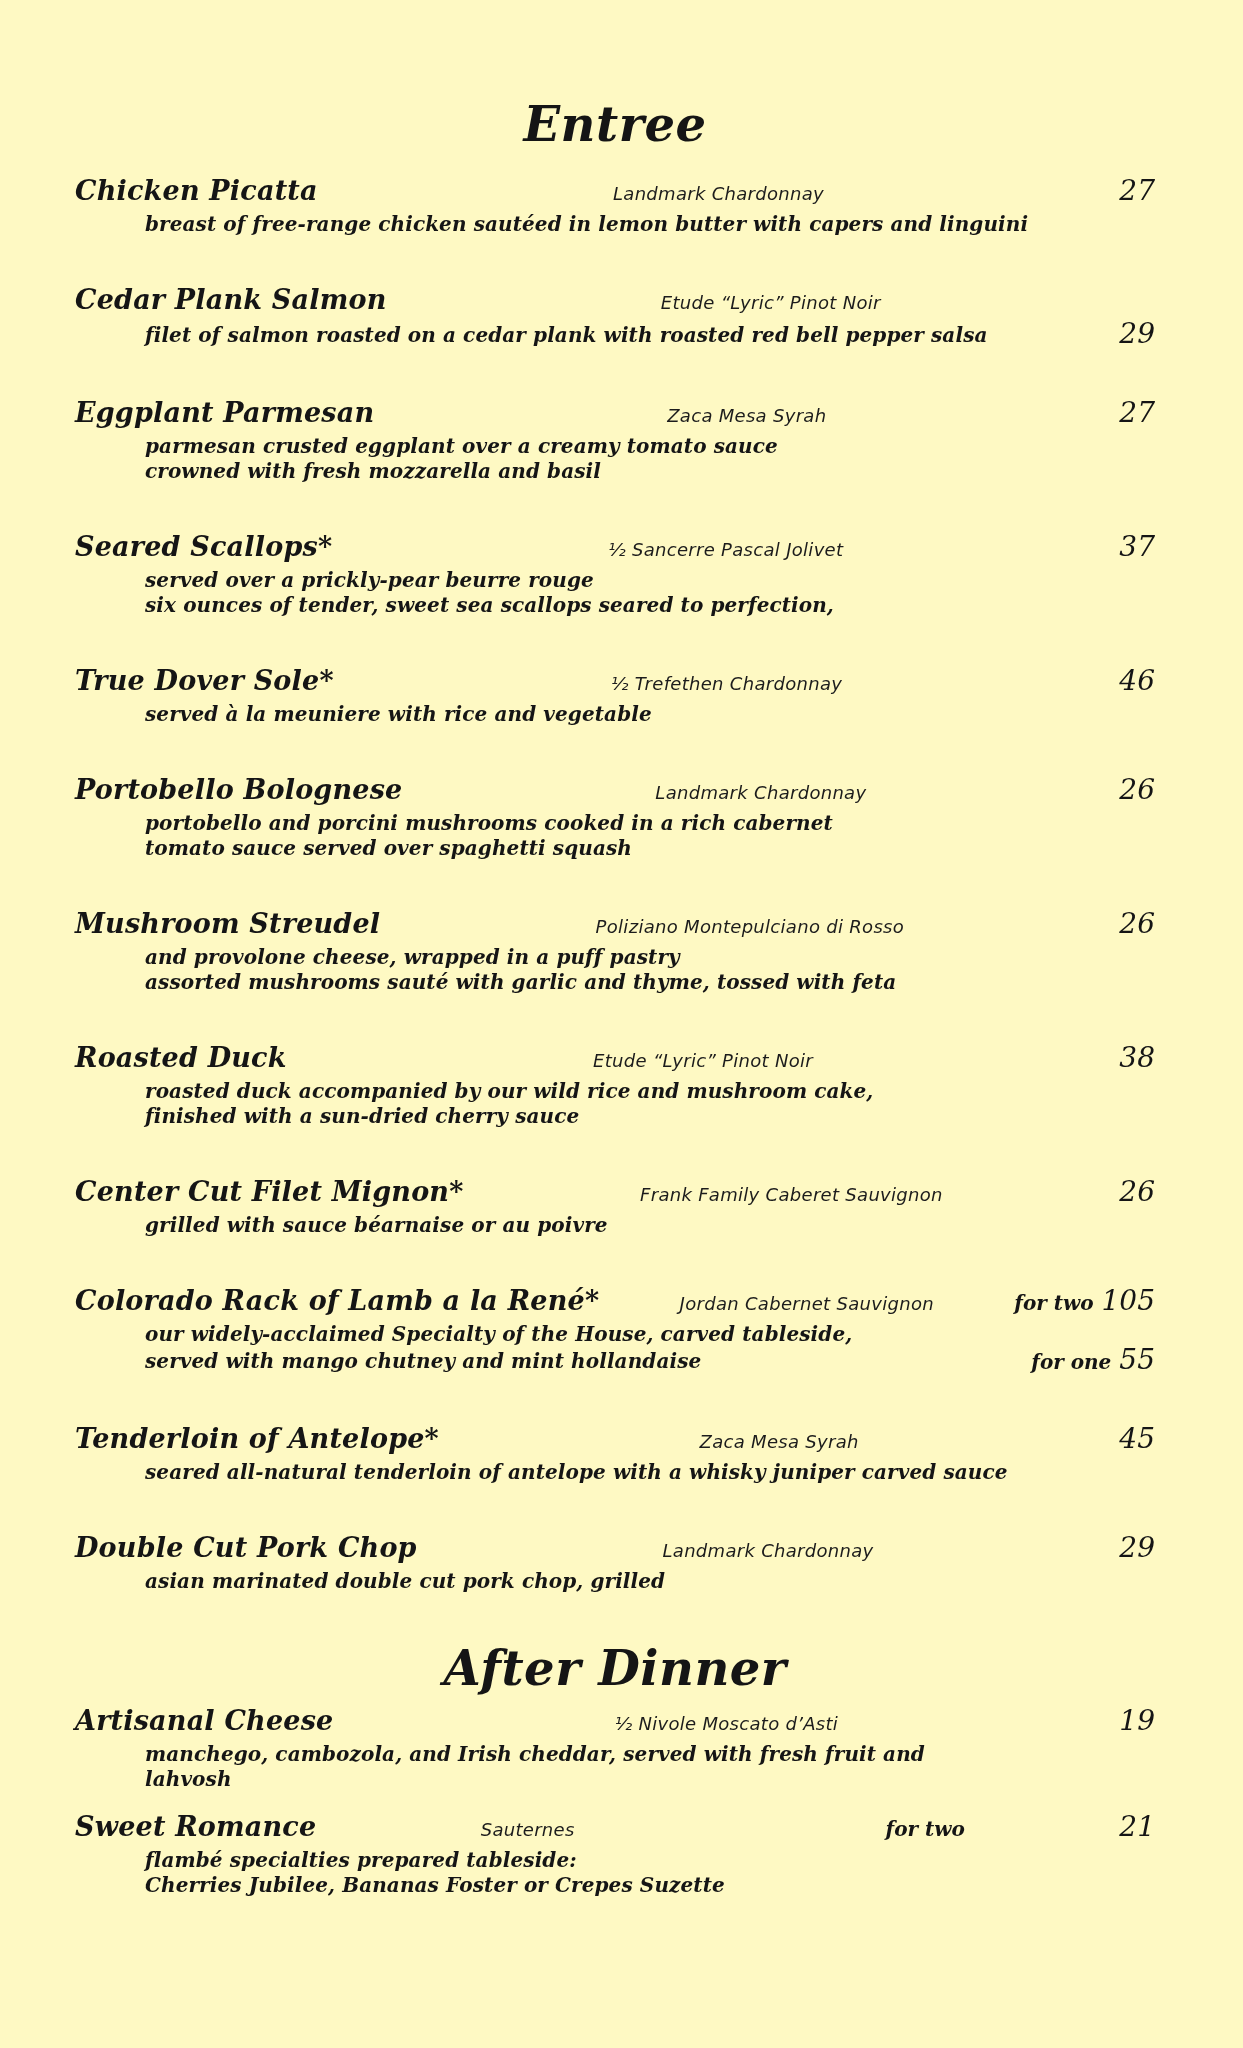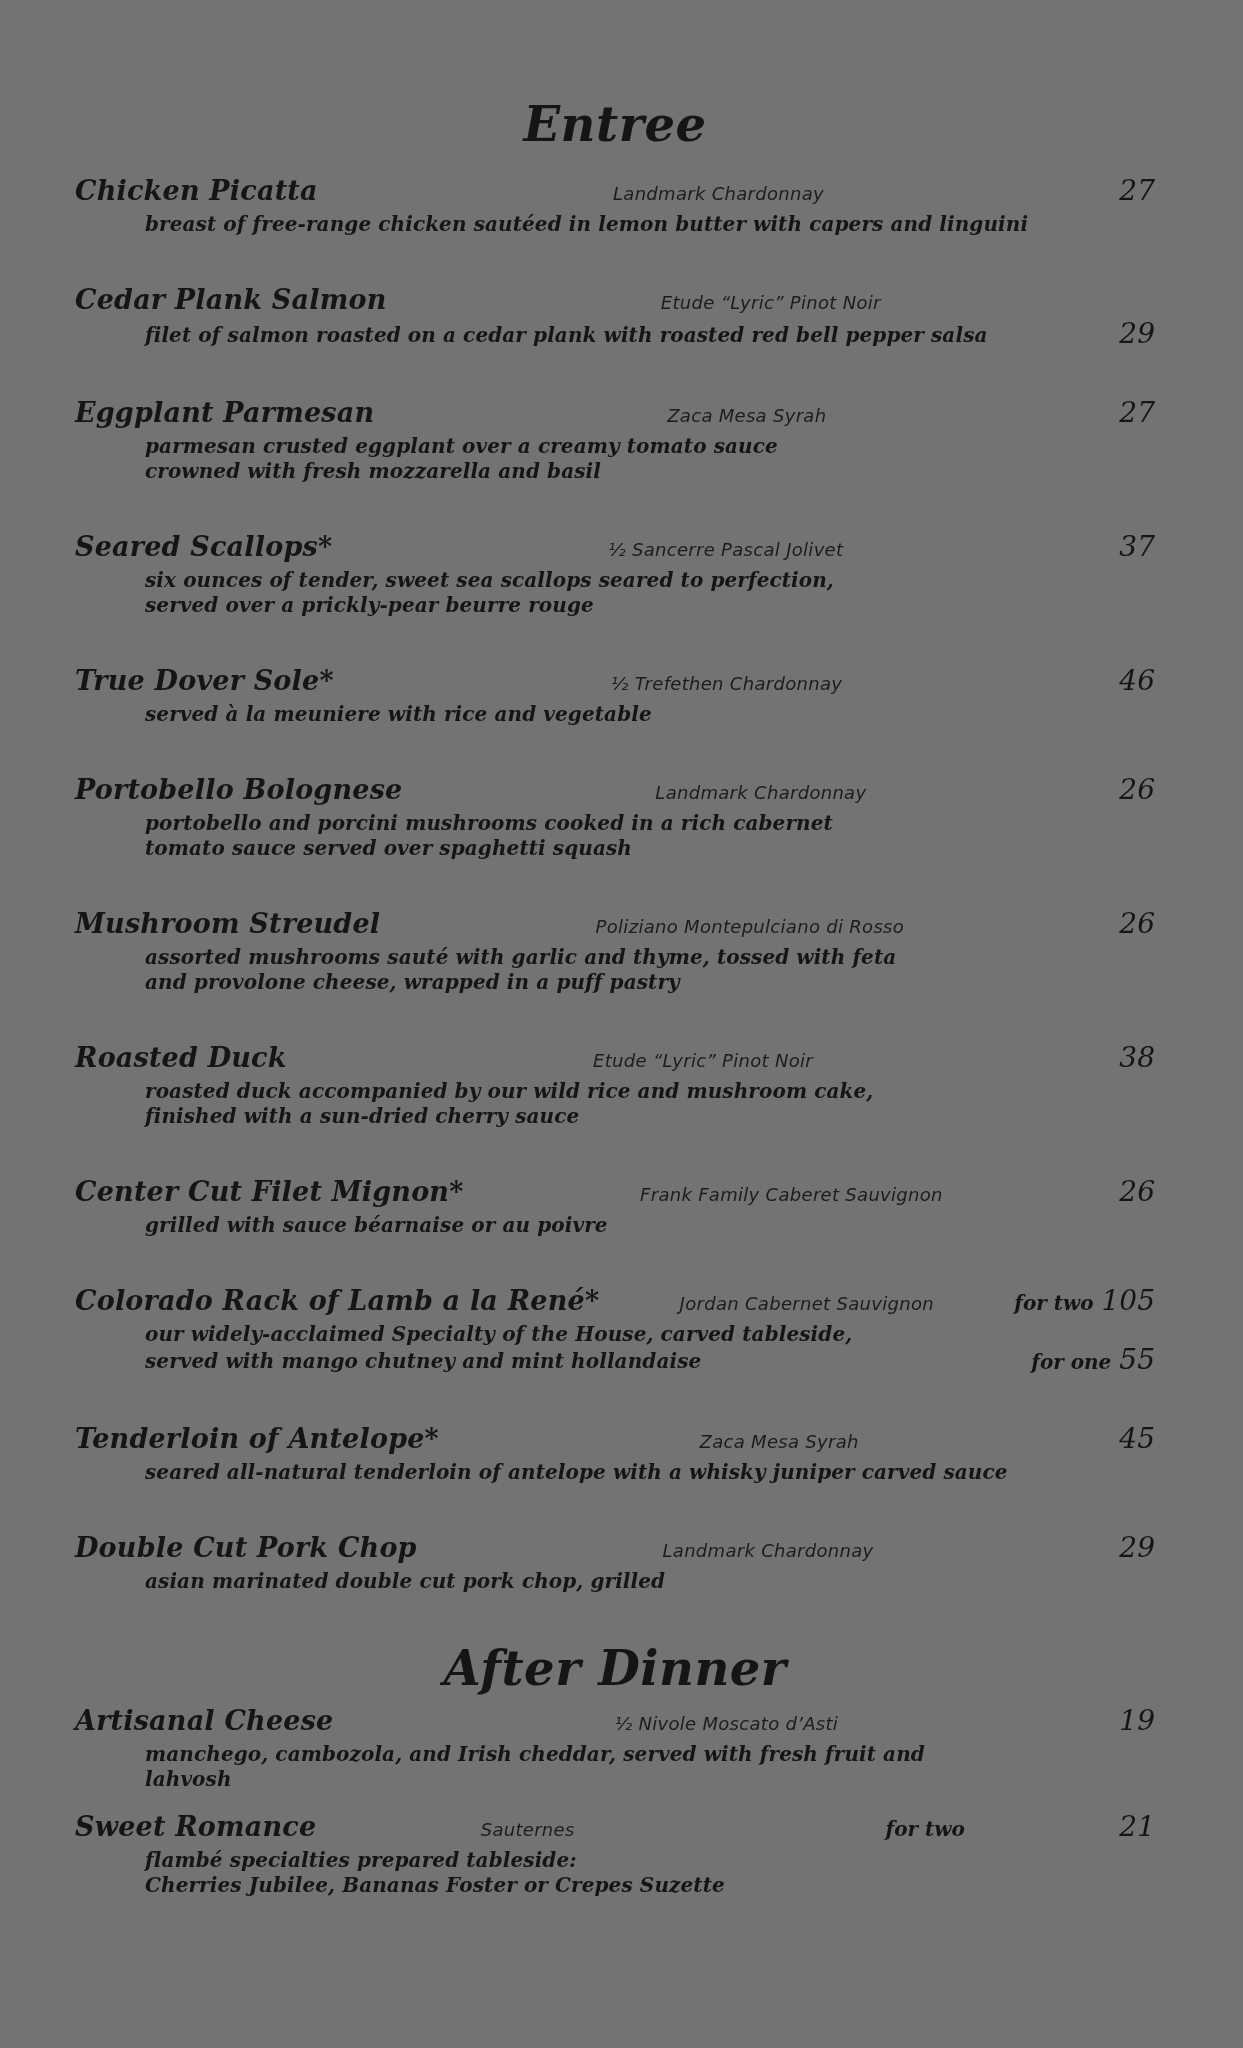--- a/index.html
+++ b/index.html
@@ -1,21 +1,21 @@
 <!DOCTYPE html>
 <html><head>
 <meta charset="utf-8">
 <style>
   html, body { margin: 0; padding: 0; background: #ffffff; }
   .page {
     position: relative;
     width: 1243px;
     height: 2048px;
     margin: 0 auto;
-    background: #737373;
+    background: #fef9c3;
     color: #151515;
     font-family: "DejaVu Serif", serif;
     box-sizing: border-box;
     padding: 0 88px 0 75px;
     overflow: hidden;
   }
   .section-title {
     font-size: 48px;
     font-weight: bold;
     font-style: italic;
@@ -119,24 +119,24 @@
           <span class="desc-text">crowned with fresh mozzarella and basil</span>
         </div>
       </div>
       <div class="menu-item">
         <div class="item-head">
           <span class="item-name">Seared Scallops*</span>
           <span class="wine-slot"><span class="wine-pairing">½ Sancerre Pascal Jolivet</span></span>
           <span class="price-cluster"><span class="item-price">37</span></span>
         </div>
         <div class="desc-row">
+          <span class="desc-text">served over a prickly-pear beurre rouge</span>
+        </div>
+        <div class="desc-row">
           <span class="desc-text">six ounces of tender, sweet sea scallops seared to perfection,</span>
-        </div>
-        <div class="desc-row">
-          <span class="desc-text">served over a prickly-pear beurre rouge</span>
         </div>
       </div>
       <div class="menu-item">
         <div class="item-head">
           <span class="item-name">True Dover Sole*</span>
           <span class="wine-slot"><span class="wine-pairing">½ Trefethen Chardonnay</span></span>
           <span class="price-cluster"><span class="item-price">46</span></span>
         </div>
         <div class="desc-row">
           <span class="desc-text">served à la meuniere with rice and vegetable</span>
@@ -155,24 +155,24 @@
           <span class="desc-text">tomato sauce served over spaghetti squash</span>
         </div>
       </div>
       <div class="menu-item">
         <div class="item-head">
           <span class="item-name">Mushroom Streudel</span>
           <span class="wine-slot"><span class="wine-pairing">Poliziano Montepulciano di Rosso</span></span>
           <span class="price-cluster"><span class="item-price">26</span></span>
         </div>
         <div class="desc-row">
+          <span class="desc-text">and provolone cheese, wrapped in a puff pastry</span>
+        </div>
+        <div class="desc-row">
           <span class="desc-text">assorted mushrooms sauté with garlic and thyme, tossed with feta</span>
-        </div>
-        <div class="desc-row">
-          <span class="desc-text">and provolone cheese, wrapped in a puff pastry</span>
         </div>
       </div>
       <div class="menu-item">
         <div class="item-head">
           <span class="item-name">Roasted Duck</span>
           <span class="wine-slot"><span class="wine-pairing">Etude “Lyric” Pinot Noir</span></span>
           <span class="price-cluster"><span class="item-price">38</span></span>
         </div>
         <div class="desc-row">
           <span class="desc-text">roasted duck accompanied by our wild rice and mushroom cake,</span>

